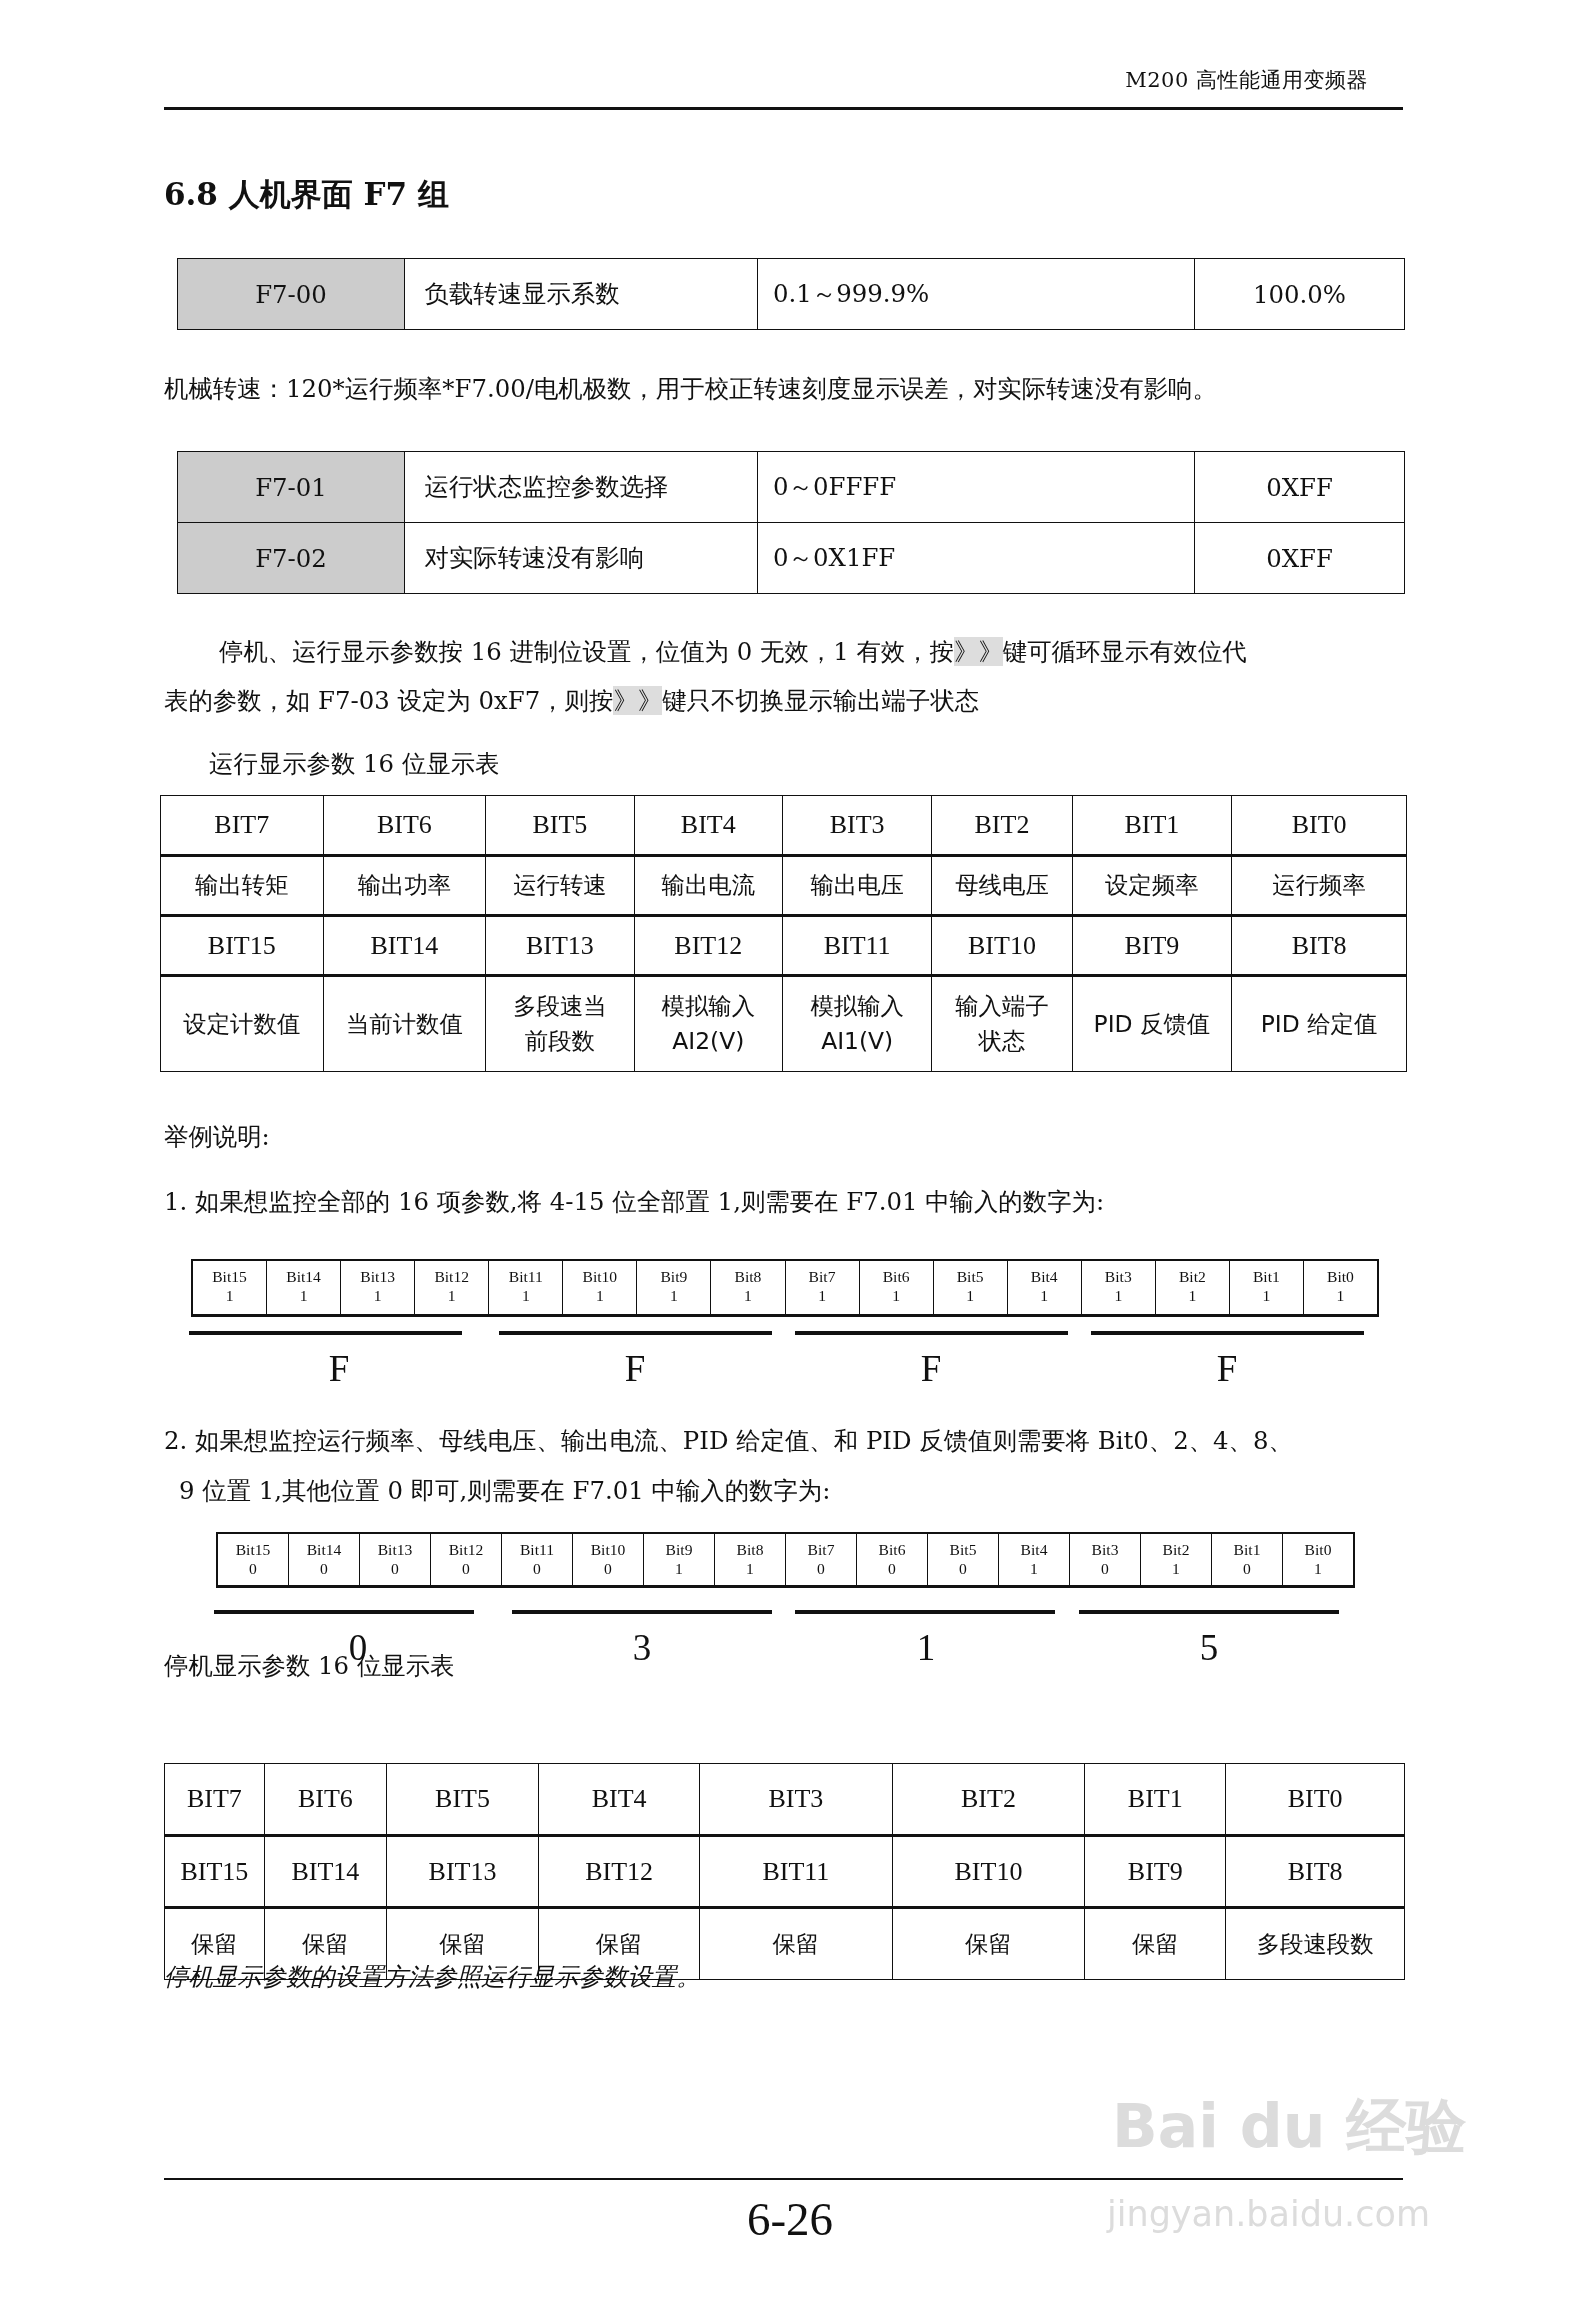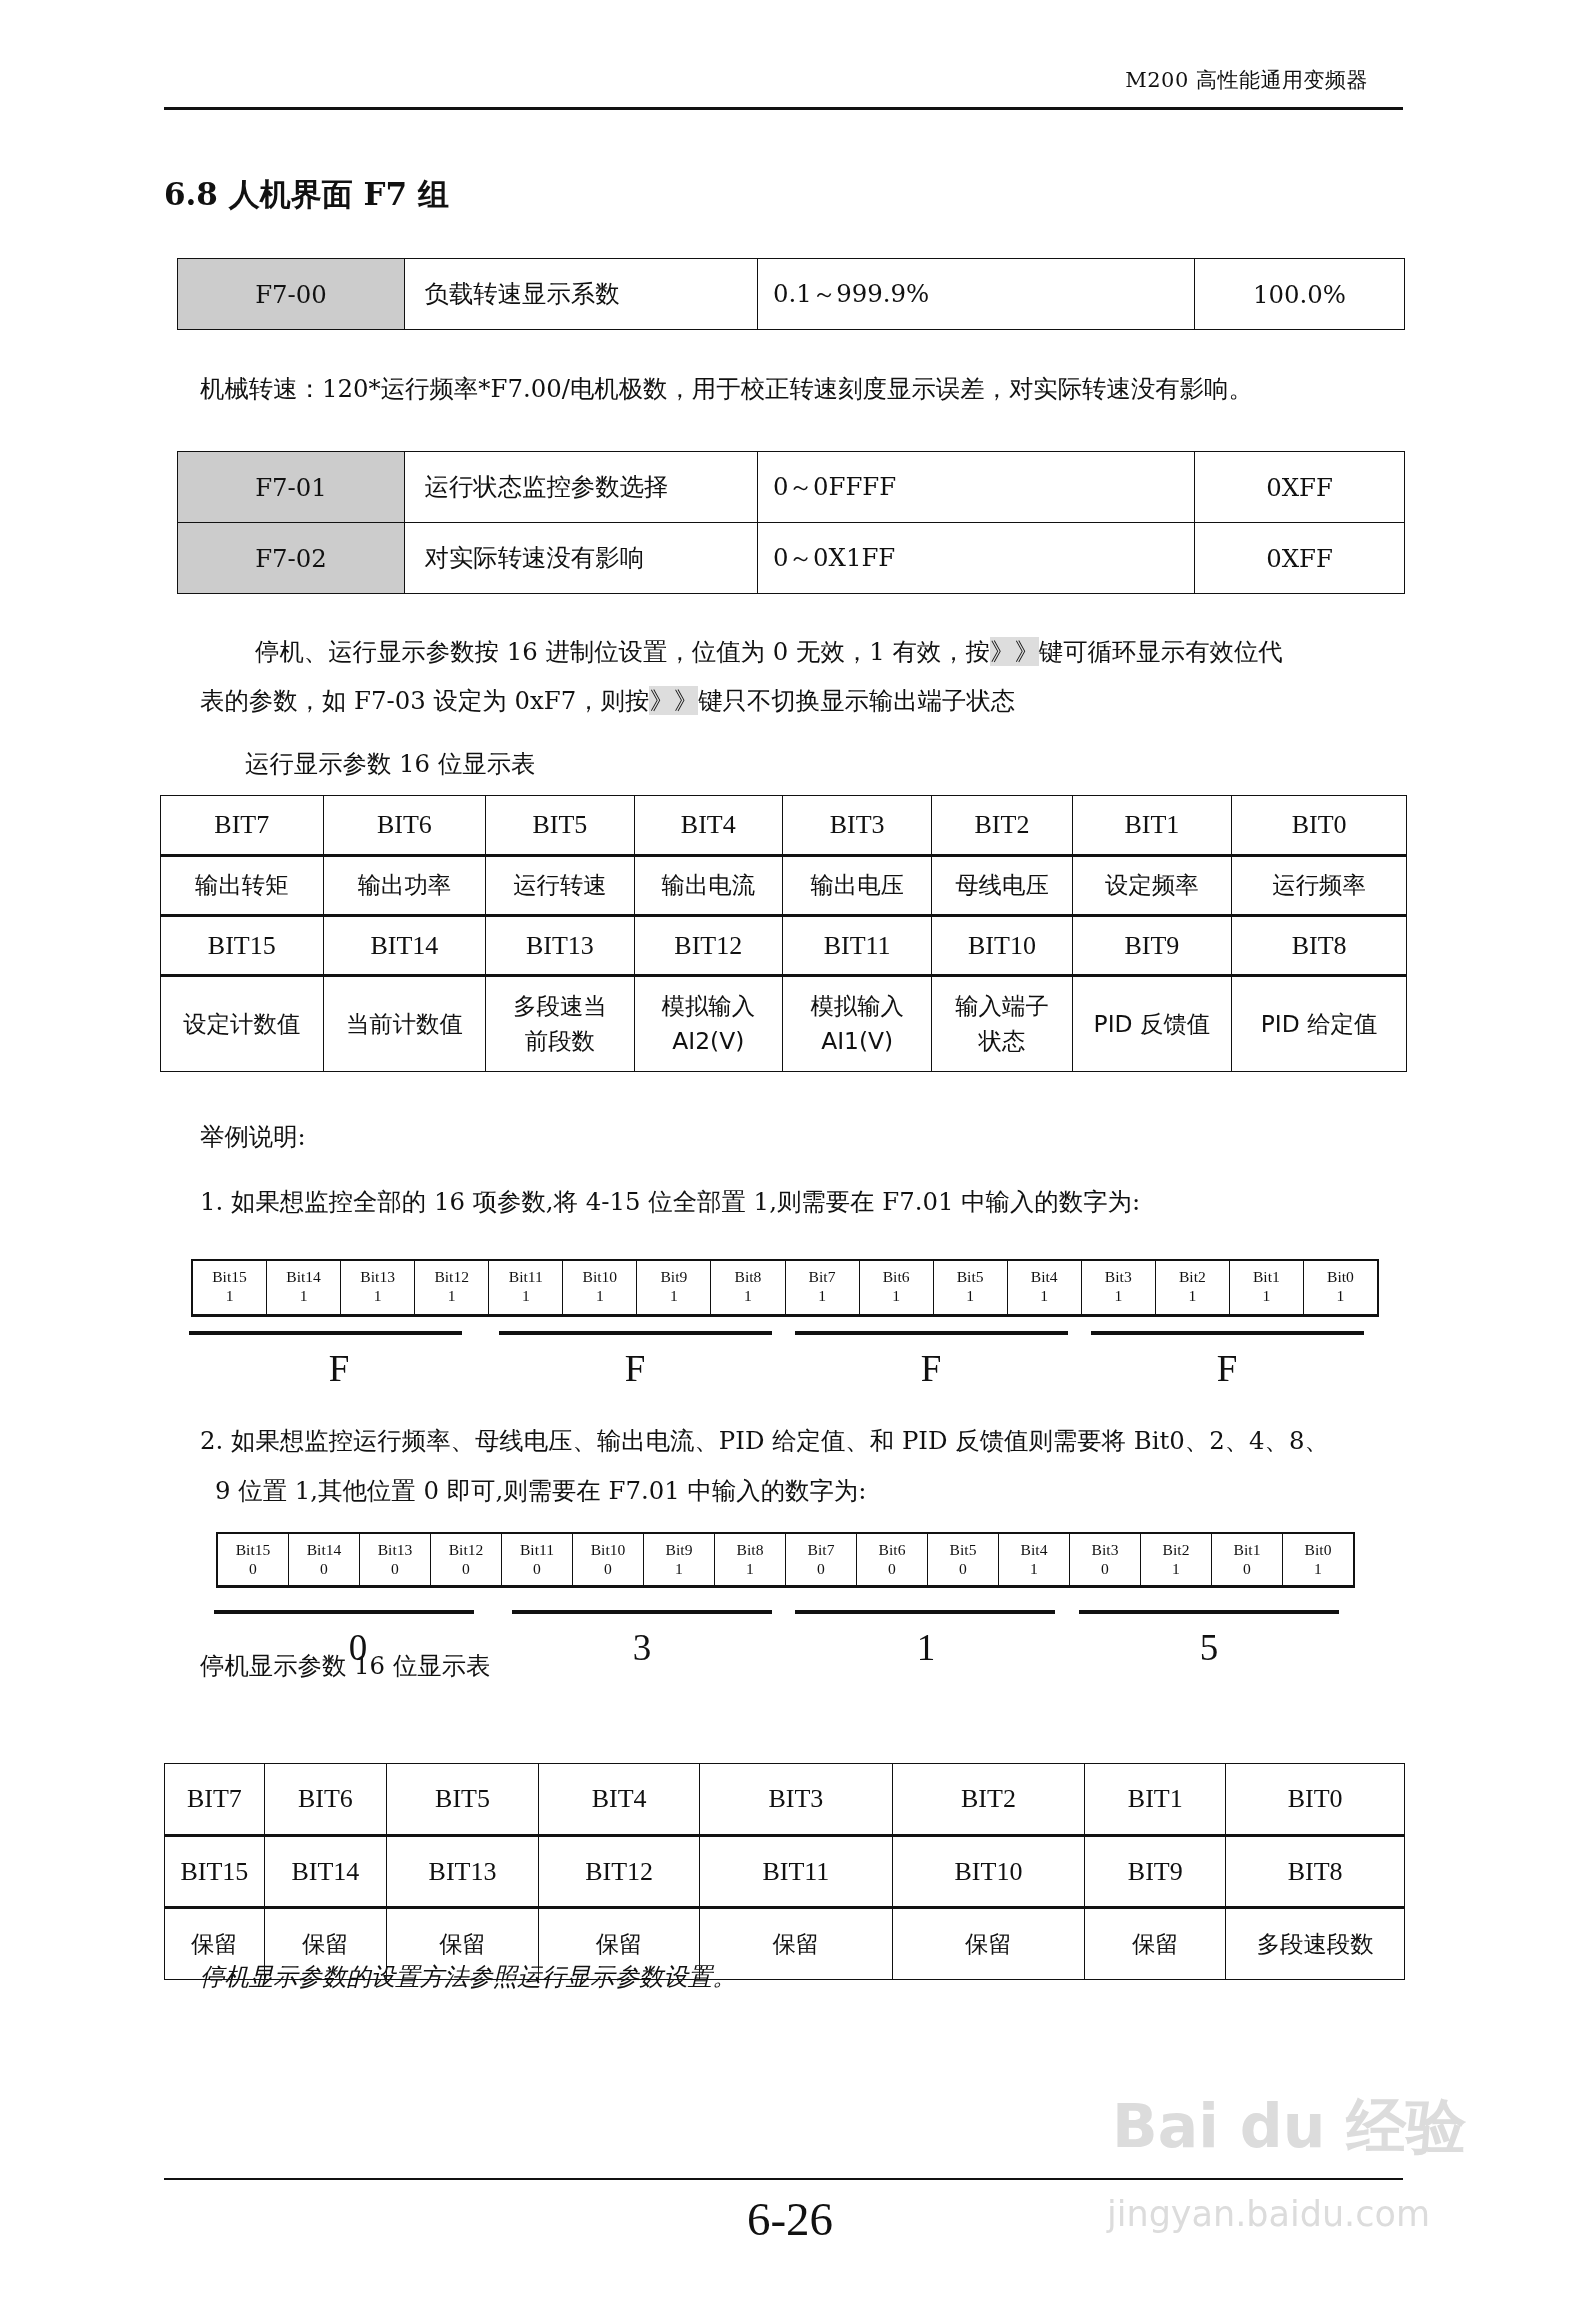--- a/index.html
+++ b/index.html
@@ -8,21 +8,21 @@
   .abs { position: absolute; }
   .hdr-title { left: 0; width: 1368px; top: 66px; text-align: right; font-size: 21px; letter-spacing: 0.5px; }
   .hdr-rule { left: 164px; top: 107px; width: 1239px; height: 2.9px; background: #111; }
   .sec-title { left: 164px; top: 174px; font-size: 31px; font-weight: bold; }
   .ptable { border-collapse: collapse; font-size: 24.4px; }
   .ptable td { border: 1.5px solid #111; height: 70px; padding: 0; }
   .ptable td.code { background: #cccccc; text-align: center; width: 226px; }
   .ptable td.name { width: 332px; padding-left: 19.5px; }
   .ptable td.range { width: 421px; padding-left: 15.6px; }
   .ptable td.def { text-align: center; }
-  .para { font-size: 24.4px; line-height: 49px; margin-left: 36px; }
+  .para { font-size: 24.4px; line-height: 49px; }
   .hl { background: #dddddd; }
   .btable { border-collapse: collapse; font-size: 26px; font-family: "Liberation Serif", serif; }
   .btable td { border: 1.5px solid #111; text-align: center; padding: 0; }
   .btable tr.thick td { border-bottom: 3.9px solid #111; }
   .btable td .cn { font-family: "DejaVu Sans", sans-serif; font-size: 23.4px; line-height: 35px; }
   .bitbox { display: flex; border: 2px solid #111; border-bottom-width: 3.9px; font-family: "Liberation Serif", serif; }
   .bitbox .cell { flex: 1; border-right: 1.5px solid #111; text-align: center; font-size: 15.6px; line-height: 19.5px; padding-top: 5.9px; }
   .bitbox .cell:last-child { border-right: none; }
   .uline { height: 3.9px; background: #111; }
   .hexd { font-family: "Liberation Serif", serif; font-size: 37px; text-align: center; }

